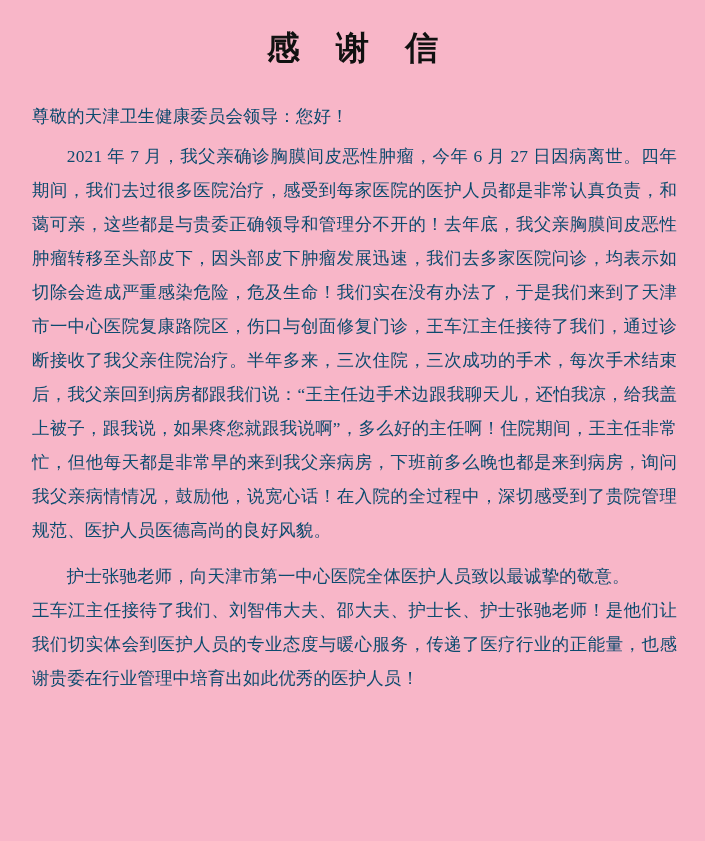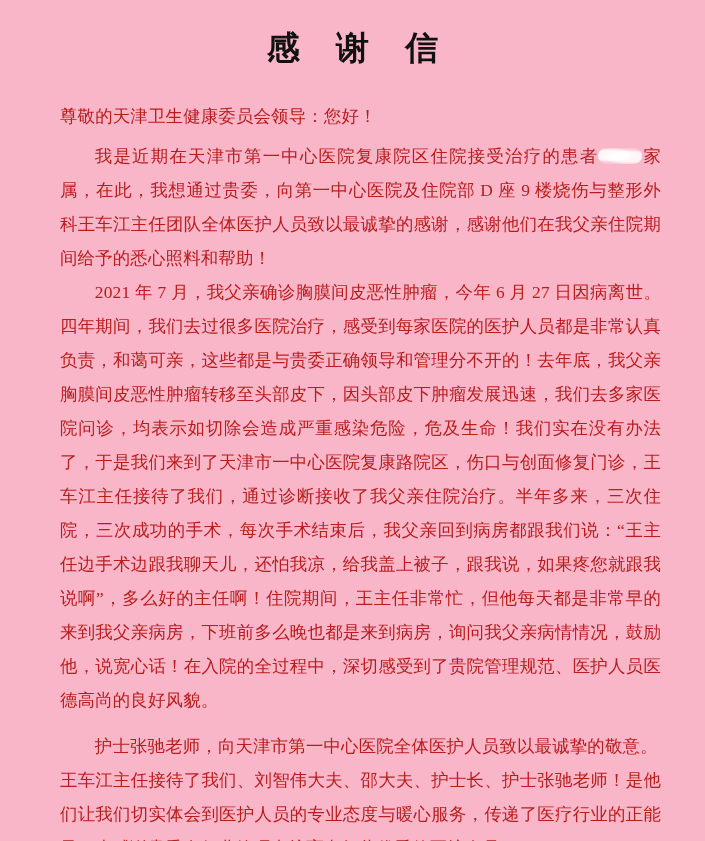--- a/index.html
+++ b/index.html
@@ -12,45 +12,45 @@
     background: #f8b6c8;
     font-family: "Liberation Serif", "DejaVu Serif", serif;
     color: #1a1a1a;
     overflow: hidden;
   }
   .page {
     position: relative;
     width: 705px;
     height: 841px;
     box-sizing: border-box;
-    padding: 0 44px;
+    padding: 0 28px;
     background: #f8b6c8;
   }
   .title {
     text-align: center;
     font-size: 33px;
     font-weight: bold;
     letter-spacing: 14px;
     padding-top: 26px;
     padding-bottom: 6px;
     text-indent: 14px;
     color: #111;
     font-family: "Liberation Serif", "DejaVu Serif", serif;
   }
   .body-block {
     margin-top: 22px;
   }
   p.para {
-    margin: 0 0 0 16px;
+    margin: 0 0 0 4px;
     font-size: 17.4px;
     line-height: 34px;
     text-align: justify;
     text-justify: inter-ideograph;
     letter-spacing: 0.2px;
-    color: #b91c1c;
+    color: #0c4a6e;
   }
   p.salutation {
     text-indent: 0;
     margin-bottom: 6px;
   }
   p.indent {
     text-indent: 2em;
   }
   .redacted {
     display: inline-block;
@@ -72,23 +72,20 @@
 <body>
 
 <div class="page">
 
   <div class="title">感 谢 信</div>
 
   <div class="body-block">
 
     <p class="para salutation">尊敬的天津卫生健康委员会领导：您好！</p>
 
-    <p class="para indent">
-      <span>我是近期在天津市第一中心医院复康院区住院接受治疗的患者</span><span class="redacted"></span><span>家属，在此，我想通过贵委，向第一中心医院及住院部 D 座 9 楼烧伤与整形外科王车江主任团队全体医护人员致以最诚挚的感谢，感谢他们在我父亲住院期间给予的悉心照料和帮助！</span>
-    </p>
 
     <p class="para indent">2021 年 7 月，我父亲确诊胸膜间皮恶性肿瘤，今年 6 月 27 日因病离世。四年期间，我们去过很多医院治疗，感受到每家医院的医护人员都是非常认真负责，和蔼可亲，这些都是与贵委正确领导和管理分不开的！去年底，我父亲胸膜间皮恶性肿瘤转移至头部皮下，因头部皮下肿瘤发展迅速，我们去多家医院问诊，均表示如切除会造成严重感染危险，危及生命！我们实在没有办法了，于是我们来到了天津市一中心医院复康路院区，伤口与创面修复门诊，王车江主任接待了我们，通过诊断接收了我父亲住院治疗。半年多来，三次住院，三次成功的手术，每次手术结束后，我父亲回到病房都跟我们说：“王主任边手术边跟我聊天儿，还怕我凉，给我盖上被子，跟我说，如果疼您就跟我说啊”，多么好的主任啊！住院期间，王主任非常忙，但他每天都是非常早的来到我父亲病房，下班前多么晚也都是来到病房，询问我父亲病情情况，鼓励他，说宽心话！在入院的全过程中，深切感受到了贵院管理规范、医护人员医德高尚的良好风貌。</p>
 
     <div class="spacer-para"></div>
 
     <p class="para indent">护士张驰老师，向天津市第一中心医院全体医护人员致以最诚挚的敬意。</p>
 
     <p class="para">王车江主任接待了我们、刘智伟大夫、邵大夫、护士长、护士张驰老师！是他们让我们切实体会到医护人员的专业态度与暖心服务，传递了医疗行业的正能量，也感谢贵委在行业管理中培育出如此优秀的医护人员！</p>
 
   </div>

